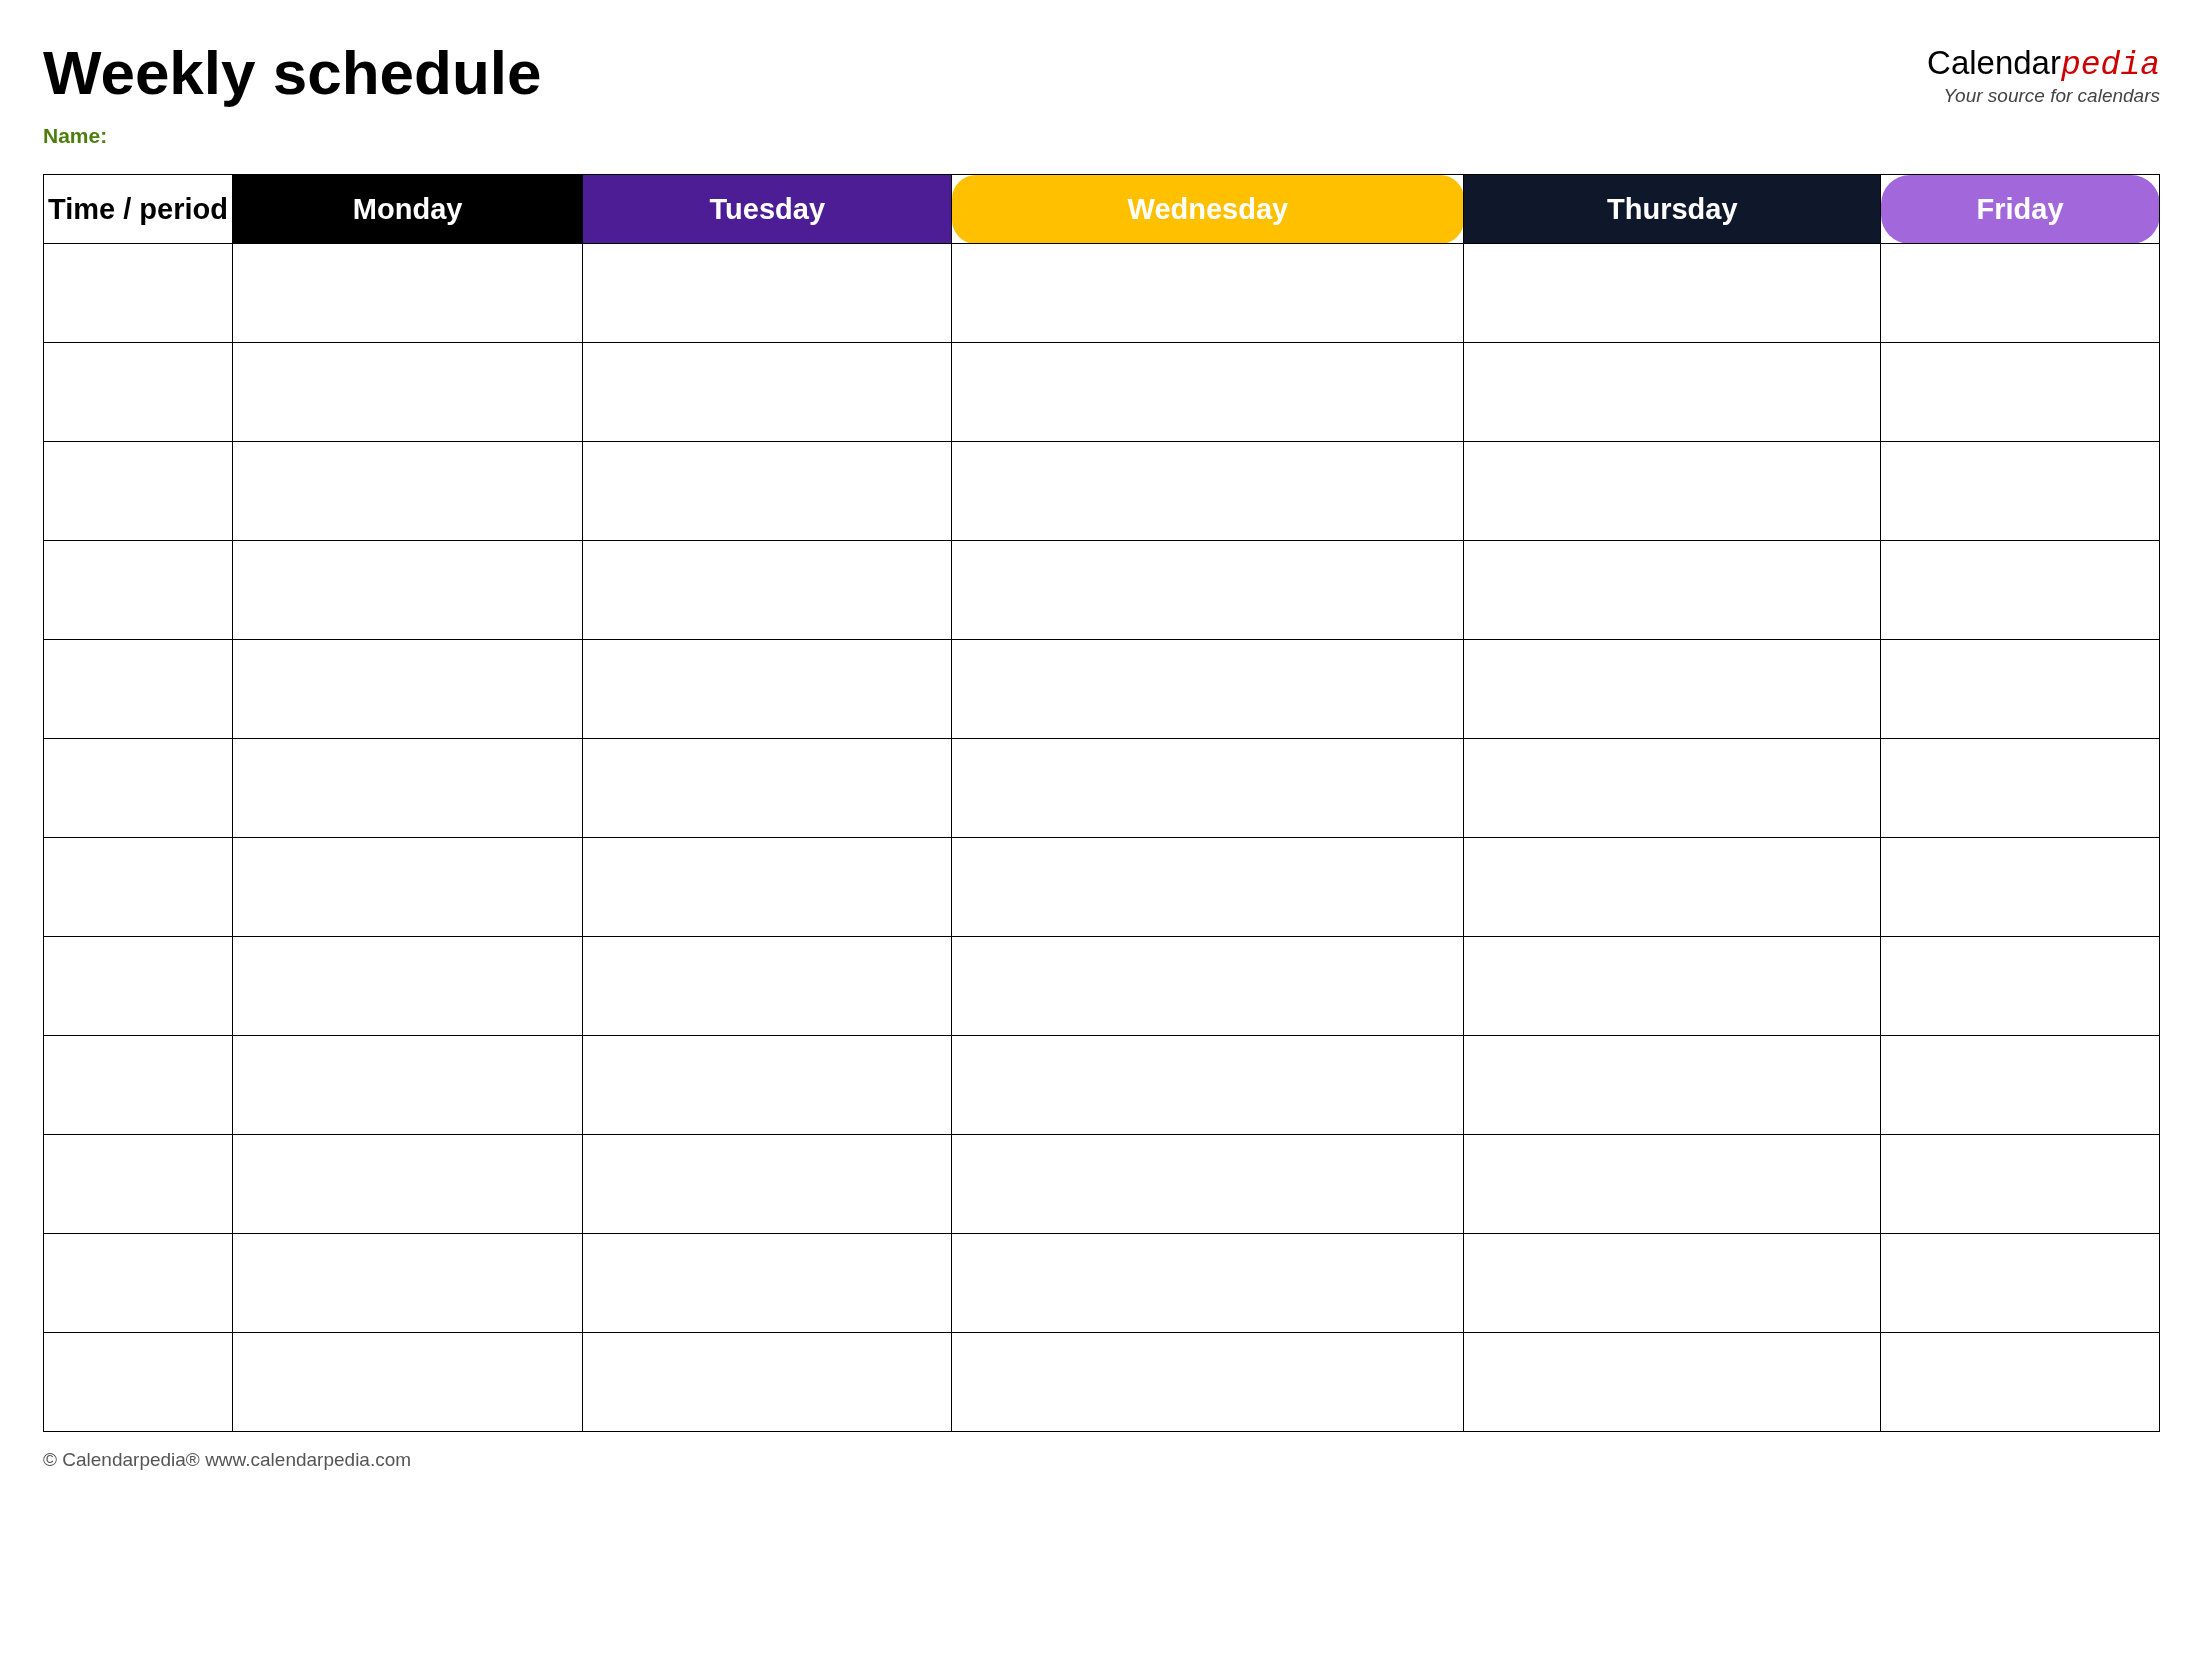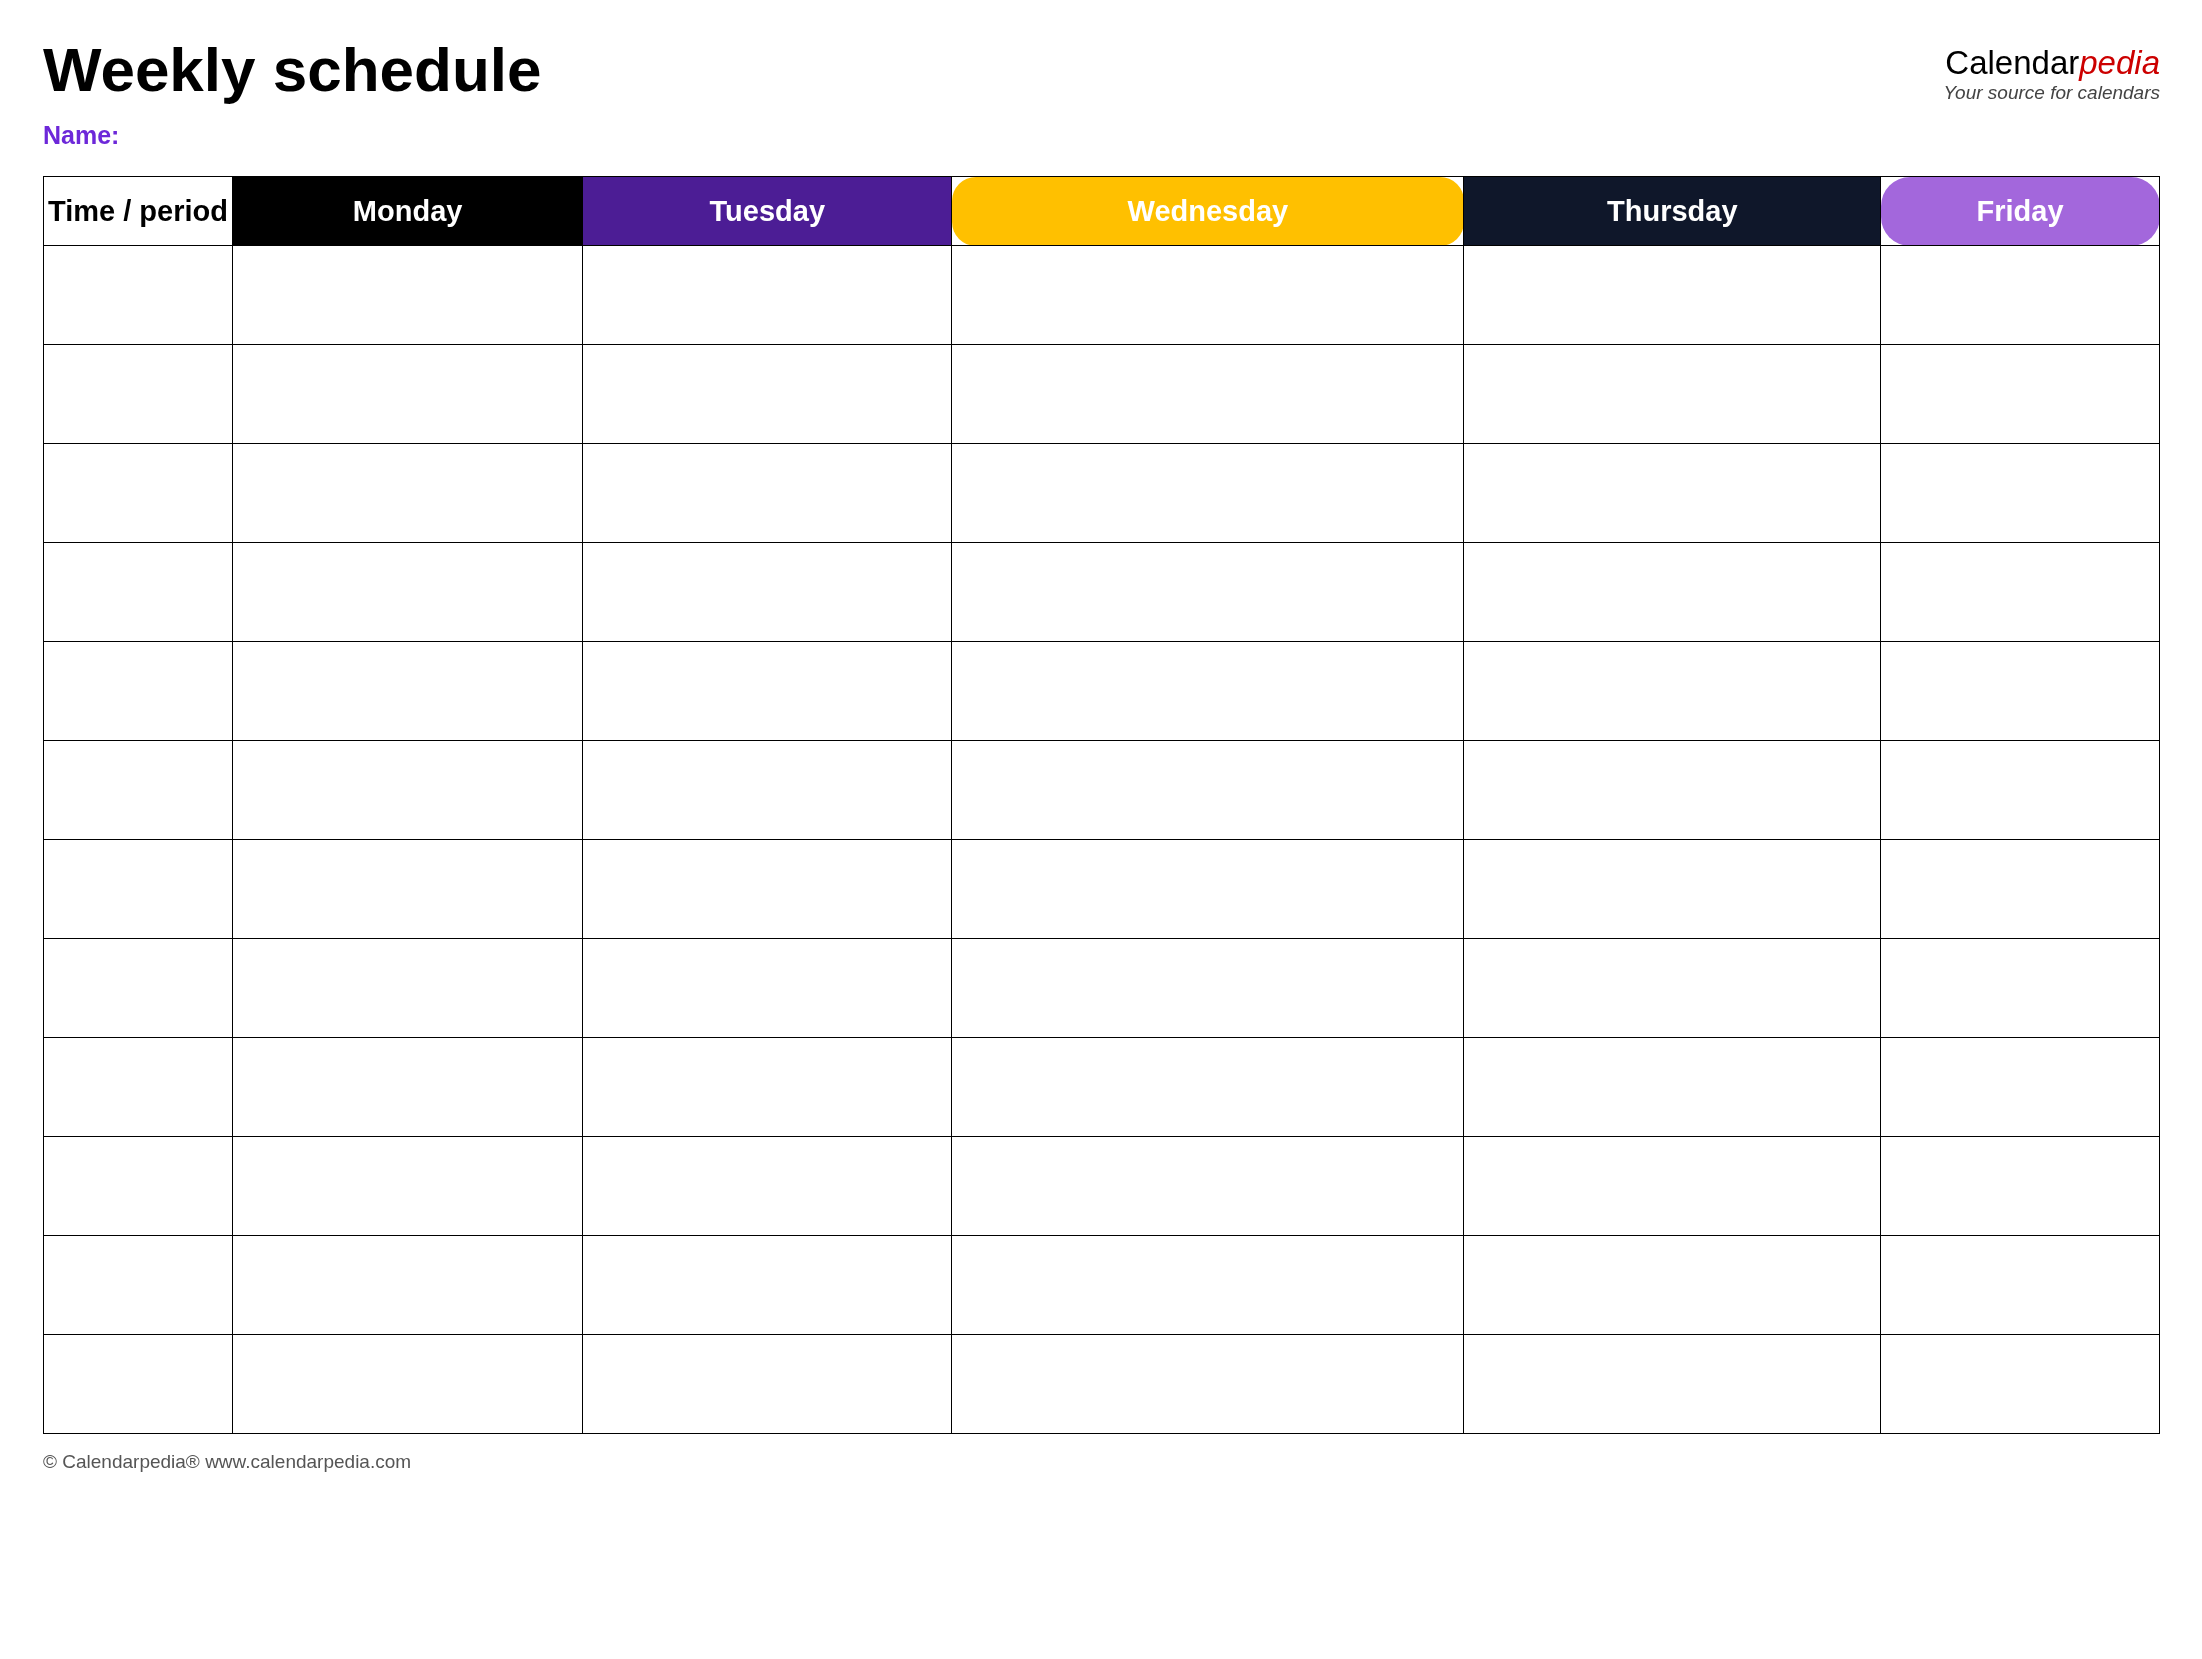--- a/index.html
+++ b/index.html
@@ -42,36 +42,37 @@
       line-height: 1.2;
     }
 
     .brand-name .brand-calendar {
       color: #000000;
     }
 
     .brand-name .brand-pedia {
       color: #cc0000;
       font-style: italic;
+      font-family: Liberation Mono, monospace;
     }
 
     .brand-tagline {
       font-size: 19px;
       color: #444444;
       font-style: italic;
     }
 
     .name-section {
       margin-bottom: 26px;
     }
 
     .name-label {
-      font-size: 25px;
+      font-size: 21px;
       font-weight: bold;
-      color: #6d28d9;
+      color: #4d7c0f;
     }
 
     .schedule-table {
       width: 100%;
       border-collapse: collapse;
       border: 1.7px solid #000000;
     }
 
     .schedule-table th,
     .schedule-table td {

